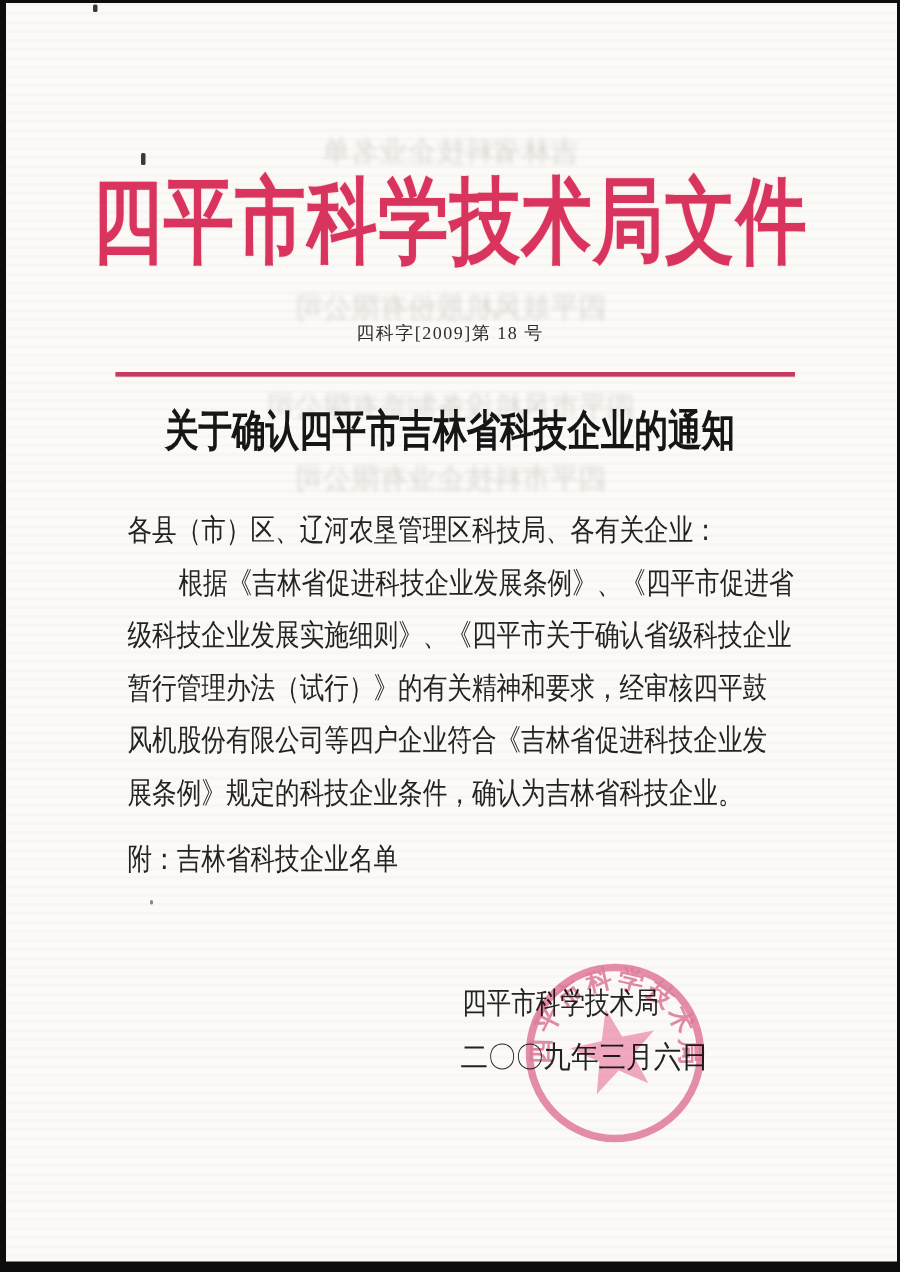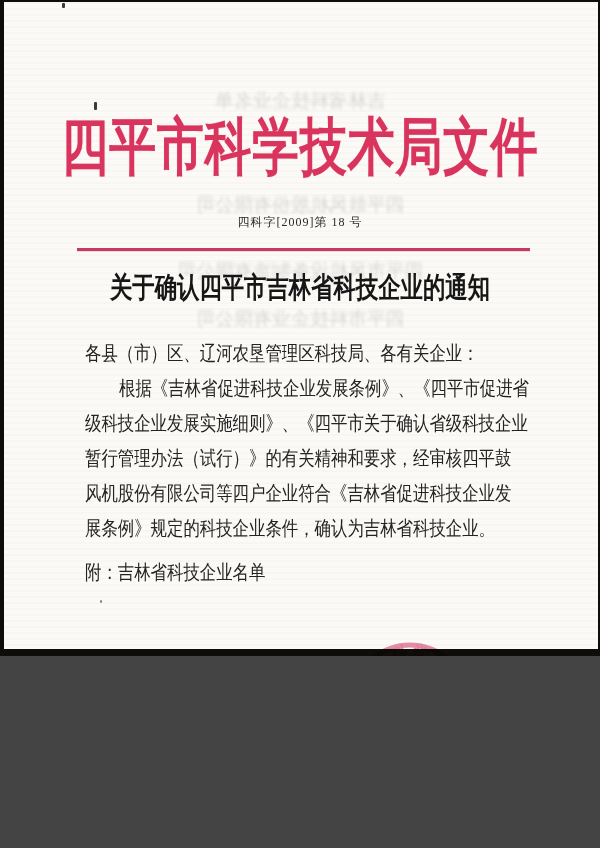--- a/index.html
+++ b/index.html
@@ -1,17 +1,17 @@
 <!DOCTYPE html>
 <html><head>
 <meta charset="utf-8">
 <style>
   html,body{margin:0;padding:0;background:#444;}
   #scan{
-    position:relative;width:600px;height:656px;overflow:hidden;
+    position:relative;width:600px;height:848px;overflow:hidden;
     background:#0e0d0b; 
     font-family:"Liberation Serif","DejaVu Serif",serif;
   }
   #paper{
     position:absolute;left:4px;top:2px;right:2px;bottom:7px;
     background:#fbfaf7;
   }
   
   #paper::after{
     content:"";position:absolute;inset:0;pointer-events:none;

